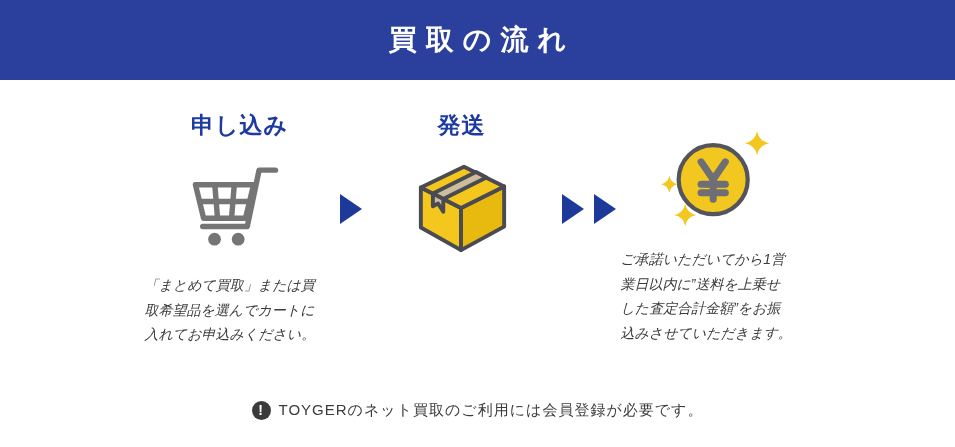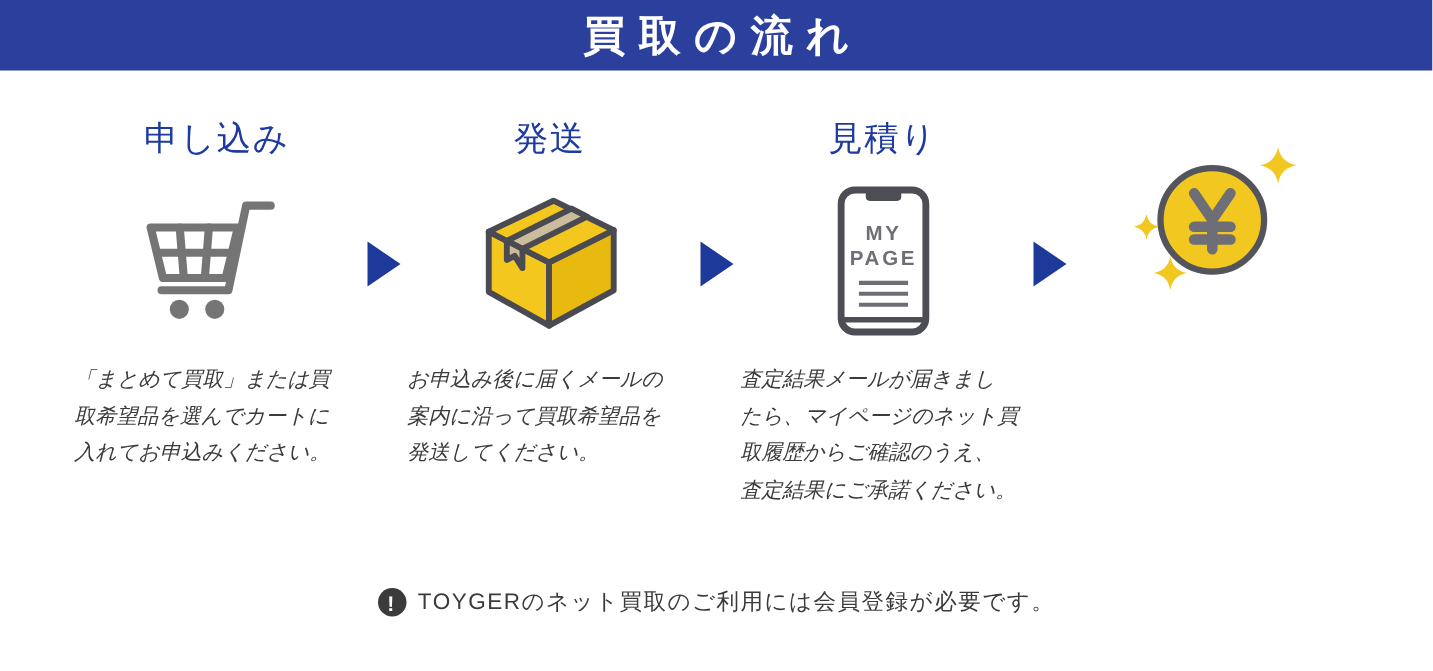--- a/index.html
+++ b/index.html
@@ -1,28 +1,28 @@
 <!DOCTYPE html>
 <html><head>
 <meta charset="utf-8">
 <style>
   * { margin:0; padding:0; box-sizing:border-box; }
   html,body { width:955px; height:447px; background:#ffffff; overflow:hidden;
               font-family:"Liberation Sans", sans-serif; }
 
   
-  .banner { width:955px; height:47px; background:#2B3F9C;
+  .banner { width:955px; height:80px; background:#2B3F9C;
             display:flex; align-items:center; justify-content:center; }
   .banner h1 { color:#ffffff; font-size:28px; font-weight:bold; letter-spacing:9px;
                text-indent:9px; }
 
   
   .flow { display:flex; justify-content:center; align-items:flex-start; margin-top:32px; }
   .step { width:190px; display:flex; flex-direction:column; align-items:center; }
-  .step-title { color:#1D3AA0; font-size:23px; font-weight:normal; letter-spacing:1px;
+  .step-title { color:#1D3AA0; font-size:23px; font-weight:bold; letter-spacing:1px;
                 line-height:26px; }
   .icon-box { height:105px; margin-top:16px; display:flex; align-items:center;
               justify-content:center; }
   .step-desc { margin-top:14px; color:#3B3B3B; font-size:14px; line-height:1.75;
                white-space:pre-line; text-align:left; width:190px;font-style:italic; }
 
   .arrow-cell { width:32px; padding-top:82px; display:flex; justify-content:center; }
   .tri { width:0; height:0; border-left:22px solid #1D3A9B;
          border-top:15px solid transparent; border-bottom:15px solid transparent; }
 
@@ -74,50 +74,26 @@
         <svg width="98" height="98" viewBox="0 0 100 100" aria-hidden="true">
           <g stroke="#4A4A52" stroke-width="4" stroke-linejoin="round">
             <polygon points="8,30 49,51 49,94 8,71" fill="#F3C71D"></polygon>
             <polygon points="49,51 93,29 93,70 49,94" fill="#E8BA10"></polygon>
             <polygon points="8,30 52,9 93,29 49,51" fill="#F3C71D"></polygon>
             <polygon points="20.3,36.3 64.3,14.3 74.9,19.8 30.9,41.8" fill="#CBBD9C"></polygon>
             <polygon points="20.3,36.3 30.9,41.8 30.9,54.8 25.6,46.5 20.3,49.3" fill="#CBBD9C"></polygon>
           </g>
         </svg>
       </div>
-      <p class="step-desc">お申込み後に届くメールの
-案内に沿って買取希望品を
-発送してください。</p>
     </section>
 
     <div class="arrow-cell">
         <span class="tri"></span>
       </div>
 
-    <section class="step">
-      <h2 class="step-title">見積り</h2>
-      <div class="icon-box">
-        <svg width="64" height="102" viewBox="0 0 70 112" aria-hidden="true">
-          <rect x="4" y="4" width="62" height="104" rx="10" fill="#ffffff" stroke="#4D4D55" stroke-width="5"></rect>
-          <rect x="22" y="4" width="26" height="8" rx="3" fill="#4D4D55"></rect>
-          <text x="35" y="41" text-anchor="middle" font-size="15" font-weight="bold" fill="#6E6E76" letter-spacing="2" font-family="Liberation Sans, sans-serif">MY</text>
-          <text x="35" y="59" text-anchor="middle" font-size="15" font-weight="bold" fill="#6E6E76" letter-spacing="2" font-family="Liberation Sans, sans-serif">PAGE</text>
-          <g stroke="#6E6E76" stroke-width="3">
-            <line x1="17" y1="72" x2="53" y2="72"></line>
-            <line x1="17" y1="80" x2="53" y2="80"></line>
-            <line x1="17" y1="88" x2="53" y2="88"></line>
-          </g>
-          <line x1="6" y1="99" x2="64" y2="99" stroke="#4D4D55" stroke-width="4"></line>
-        </svg>
-      </div>
-      <p class="step-desc">査定結果メールが届きまし
-たら、マイページのネット買
-取履歴からご確認のうえ、
-査定結果にご承諾ください。</p>
-    </section>
 
     <div class="arrow-cell">
         <span class="tri"></span>
       </div>
 
     <section class="step">
       <div class="icon-box">
         <svg width="112" height="105" viewBox="0 0 120 112" aria-hidden="true">
           <path d="M104 3 Q106 14 117 16 Q106 18 104 29 Q102 18 91 16 Q102 14 104 3 Z" fill="#F2C71F"></path>
           <path d="M10 51 Q11.4 58.6 19 60 Q11.4 61.4 10 69 Q8.6 61.4 1 60 Q8.6 58.6 10 51 Z" fill="#F2C71F"></path>
@@ -125,20 +101,24 @@
           <circle cx="57" cy="55" r="37" fill="#F2C71F" stroke="#54545C" stroke-width="4.5"></circle>
           <g stroke="#6E6E76" stroke-width="7.5" stroke-linecap="round">
             <line x1="44" y1="36" x2="57" y2="55"></line>
             <line x1="70" y1="36" x2="57" y2="55"></line>
             <line x1="57" y1="55" x2="57" y2="76"></line>
             <line x1="44" y1="60" x2="70" y2="60"></line>
             <line x1="44" y1="69" x2="70" y2="69"></line>
           </g>
         </svg>
       </div>
+      <p class="step-desc">ご承諾いただいてから1営
+業日以内に”送料を上乗せ
+した査定合計金額”をお振
+込みさせていただきます。</p>
     </section>
 
   </main>
 
   <footer class="note">
     <span class="excl">!</span>
     <span>TOYGERのネット買取のご利用には会員登録が必要です。</span>
   </footer>
 
 </div>

